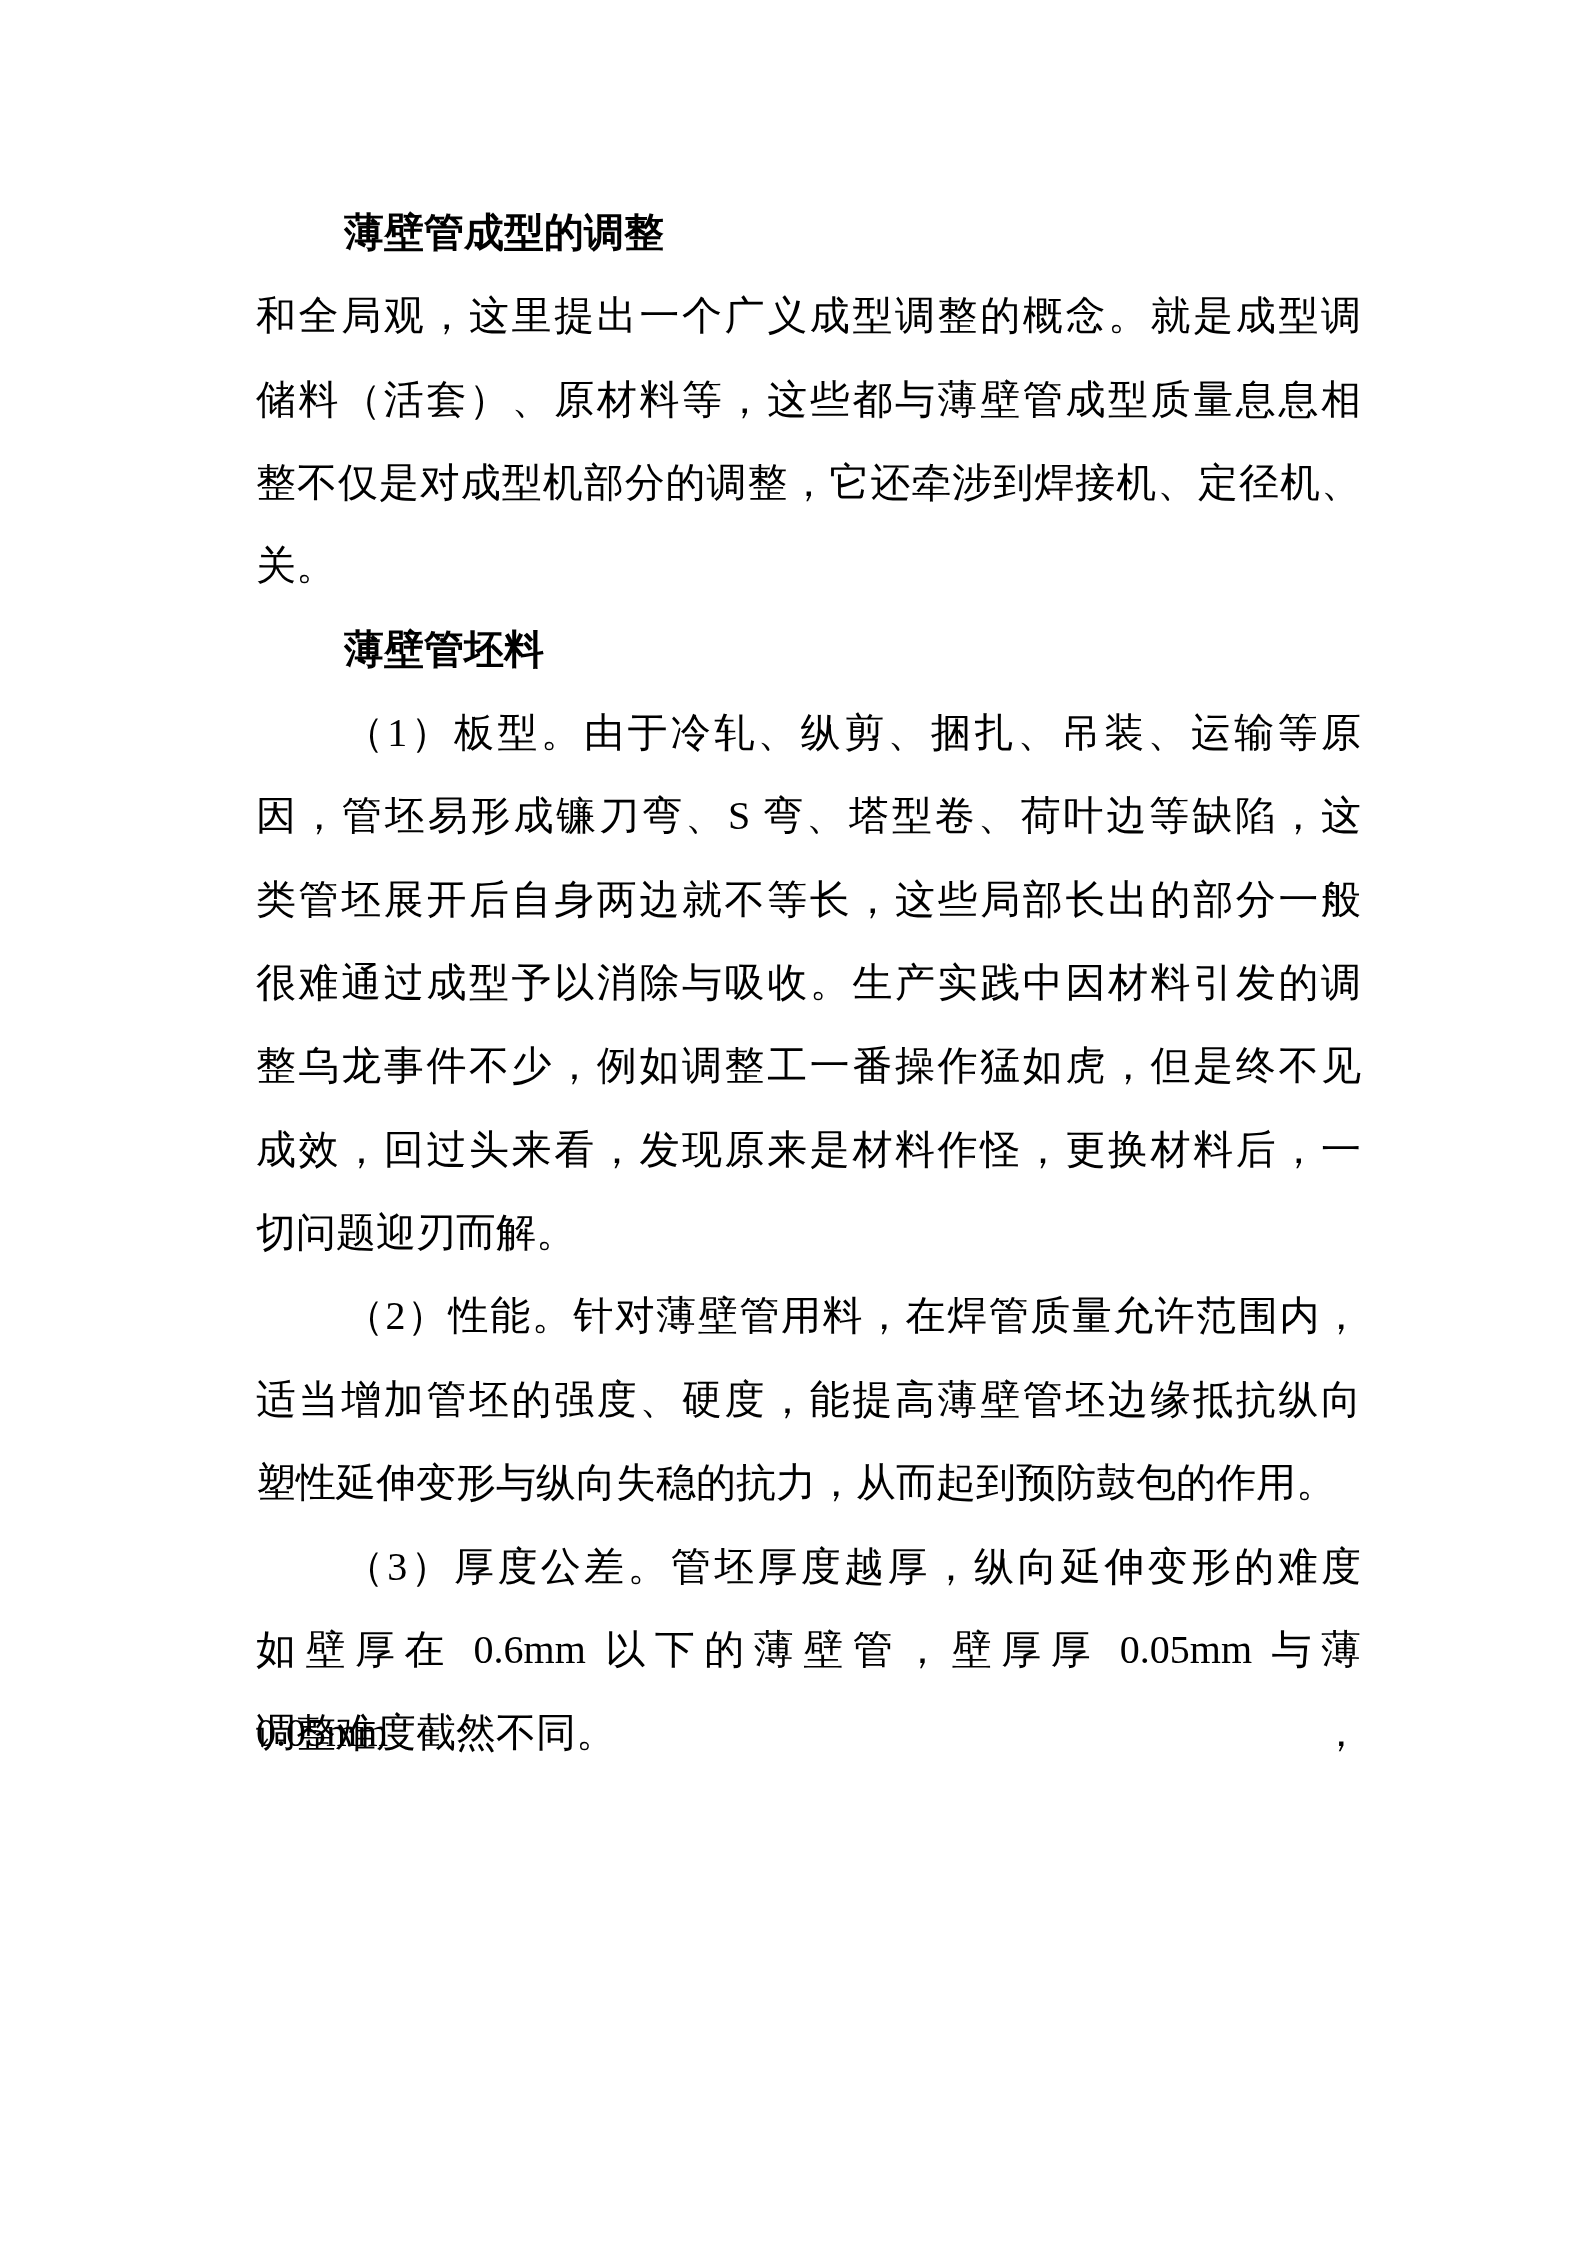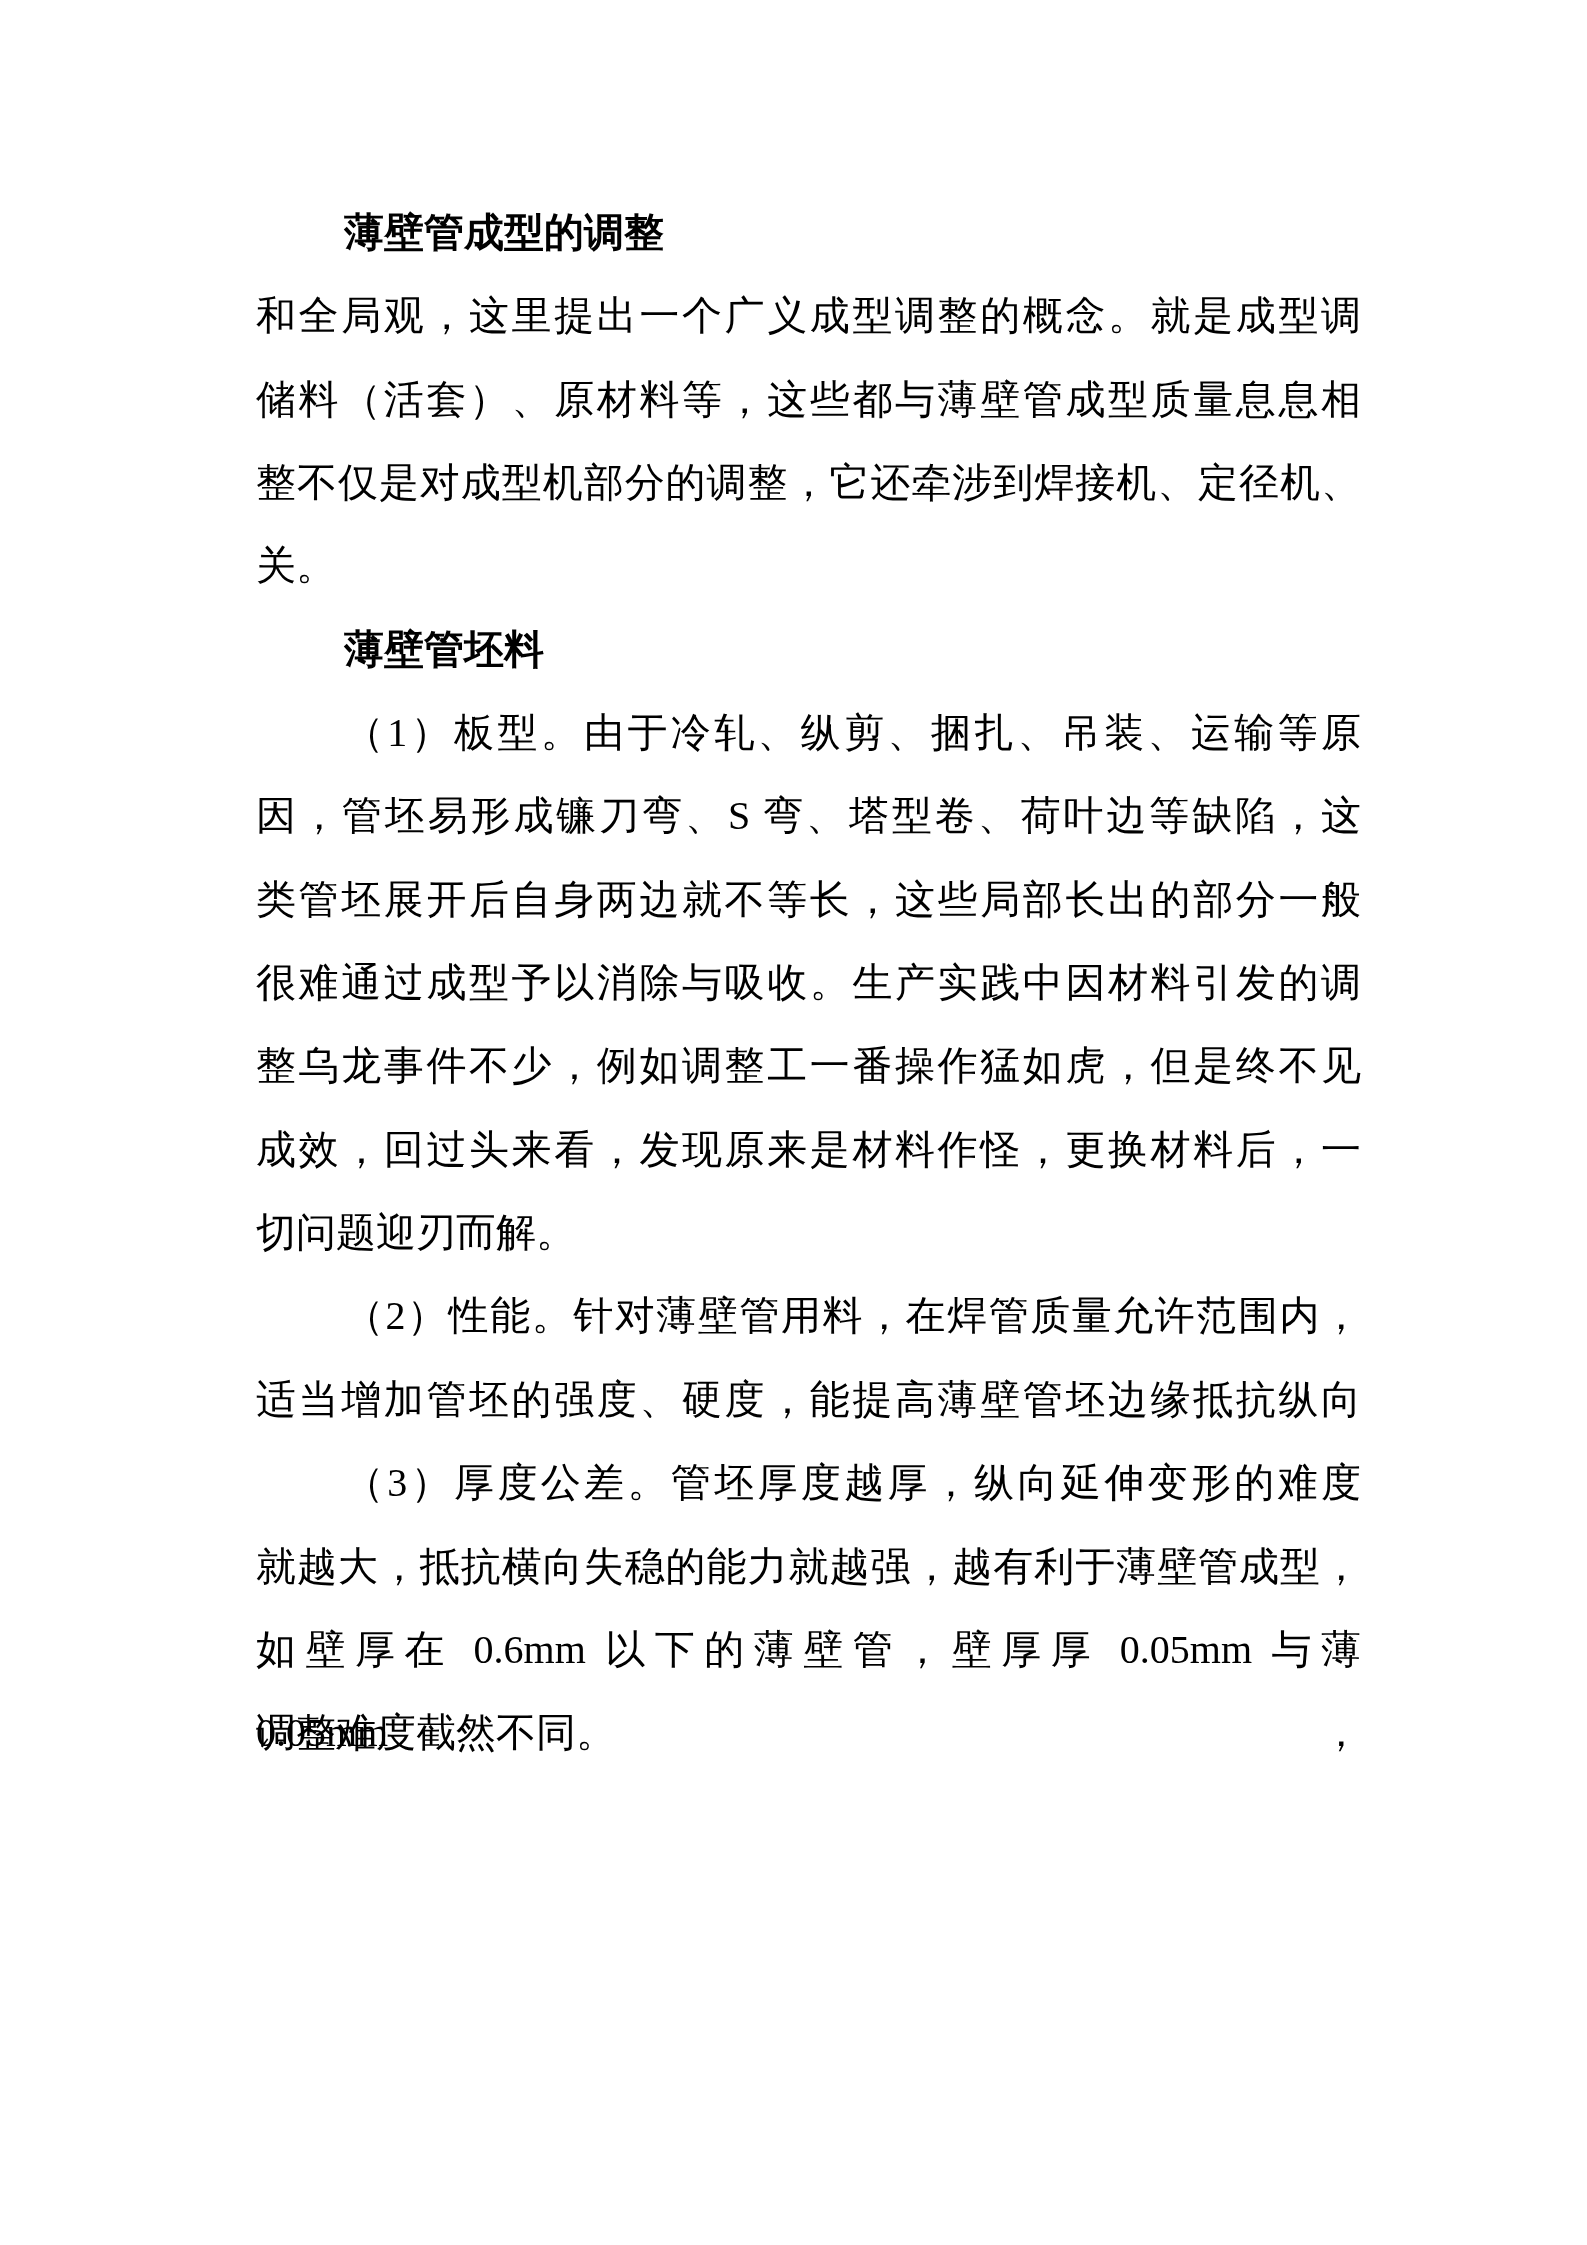--- a/index.html
+++ b/index.html
@@ -58,18 +58,18 @@
       <div class="line bold indent last">薄壁管坯料</div>
       <div class="line indent just">（1）板型。由于冷轧、纵剪、捆扎、吊装、运输等原</div>
       <div class="line just">因，管坯易形成镰刀弯、S 弯、塔型卷、荷叶边等缺陷，这</div>
       <div class="line just">类管坯展开后自身两边就不等长，这些局部长出的部分一般</div>
       <div class="line just">很难通过成型予以消除与吸收。生产实践中因材料引发的调</div>
       <div class="line just">整乌龙事件不少，例如调整工一番操作猛如虎，但是终不见</div>
       <div class="line just">成效，回过头来看，发现原来是材料作怪，更换材料后，一</div>
       <div class="line last">切问题迎刃而解。</div>
       <div class="line indent just">（2）性能。针对薄壁管用料，在焊管质量允许范围内，</div>
       <div class="line just">适当增加管坯的强度、硬度，能提高薄壁管坯边缘抵抗纵向</div>
+      <div class="line last">塑性延伸变形与纵向失稳的抗力，从而起到预防鼓包的作用。</div>
       <div class="line indent just">（3）厚度公差。管坯厚度越厚，纵向延伸变形的难度</div>
-      <div class="line just">就越大，抵抗横向失稳的能力就越强，越有利于薄壁管成型，</div>
       <div class="line just">如壁厚在 0.6mm 以下的薄壁管，壁厚厚 0.05mm 与薄 0.05mm，</div>
       <div class="line last">调整难度截然不同。</div>
     </div>
 </div>
 
 </body></html>

